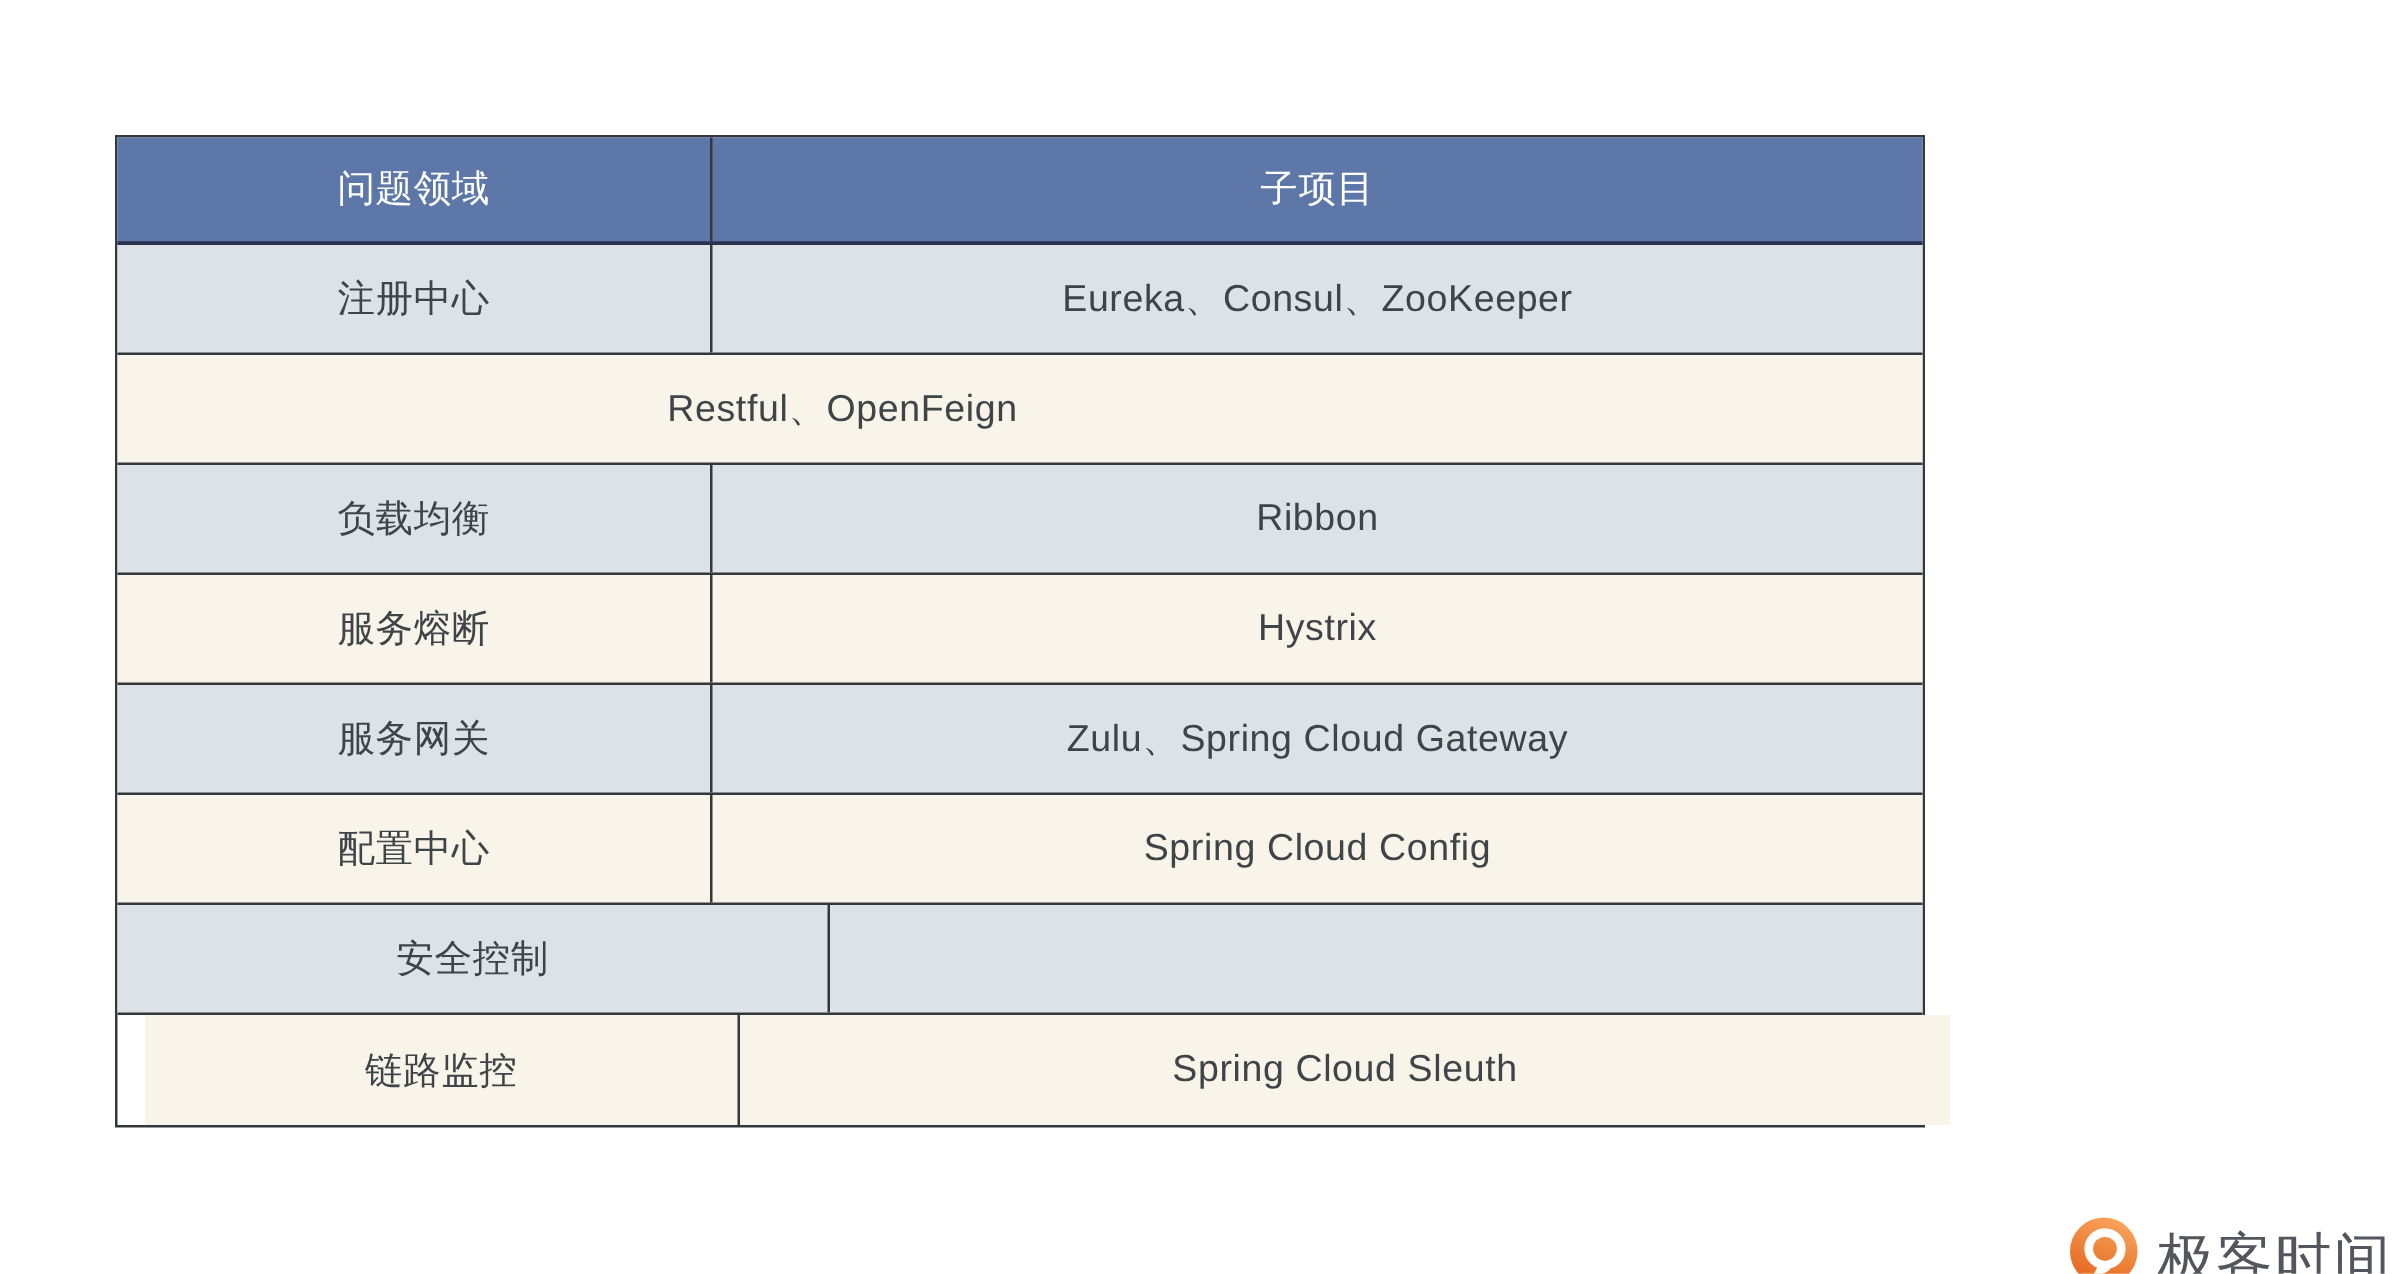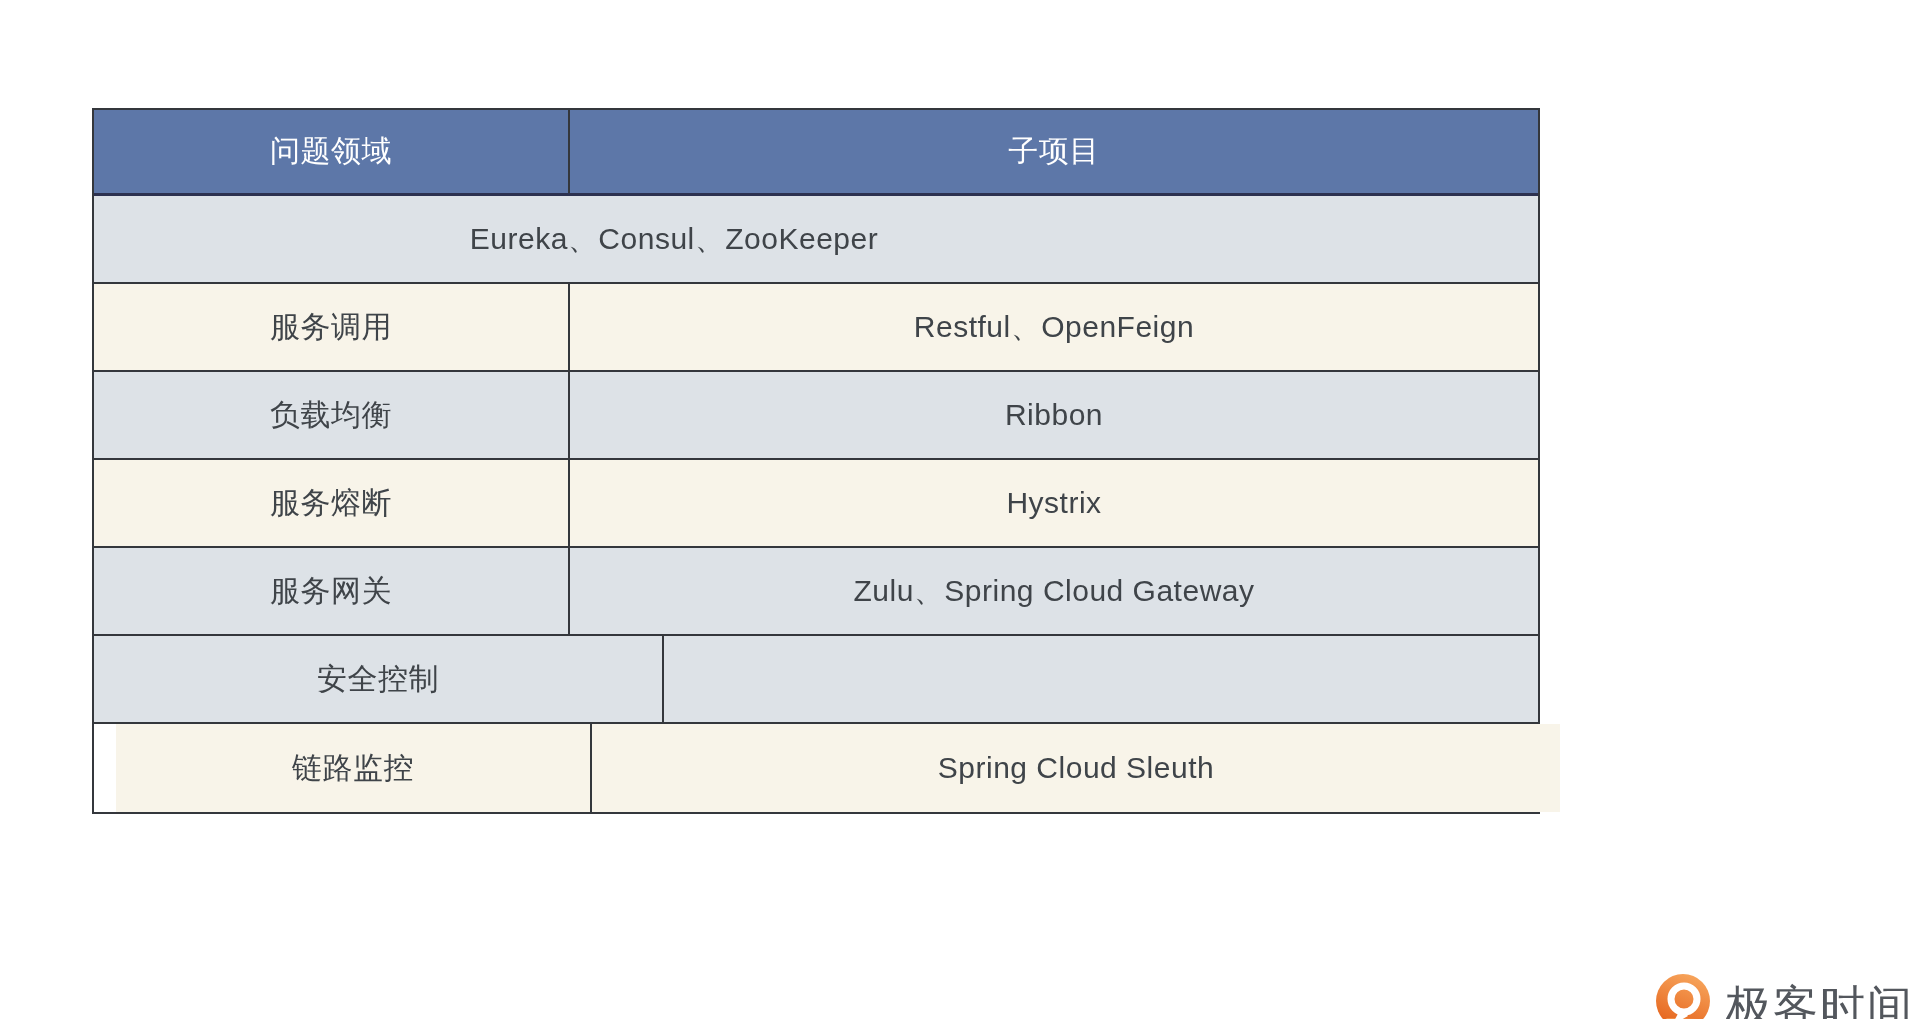--- a/index.html
+++ b/index.html
@@ -78,43 +78,47 @@
 <body>
 
 <div class="table-wrap">
 
   <div class="trow header-row">
     <div class="tcell col-domain">问题领域</div>
     <div class="tcell col-projects">子项目</div>
   </div>
 
   <div class="trow data-row row-gray">
+    <div class="tcell col-domain">注册中心</div>
     <div class="tcell col-projects">Eureka、Consul、ZooKeeper</div>
   </div>
 
   <div class="trow data-row row-cream">
-    <div class="tcell col-domain">服务调用</div>
     <div class="tcell col-projects">Restful、OpenFeign</div>
   </div>
 
   <div class="trow data-row row-gray">
     <div class="tcell col-domain">负载均衡</div>
     <div class="tcell col-projects">Ribbon</div>
   </div>
 
   <div class="trow data-row row-cream">
     <div class="tcell col-domain">服务熔断</div>
     <div class="tcell col-projects">Hystrix</div>
   </div>
 
   <div class="trow data-row row-gray">
     <div class="tcell col-domain">服务网关</div>
     <div class="tcell col-projects">Zulu、Spring Cloud Gateway</div>
   </div>
 
+  <div class="trow data-row row-cream">
+    <div class="tcell col-domain">配置中心</div>
+    <div class="tcell col-projects">Spring Cloud Config</div>
+  </div>
 
   <div class="trow data-row row-gray">
     <div class="tcell col-domain">安全控制</div>
   </div>
 
   <div class="trow data-row row-cream">
     <div class="tcell col-domain">链路监控</div>
     <div class="tcell col-projects">Spring Cloud Sleuth</div>
   </div>
 

